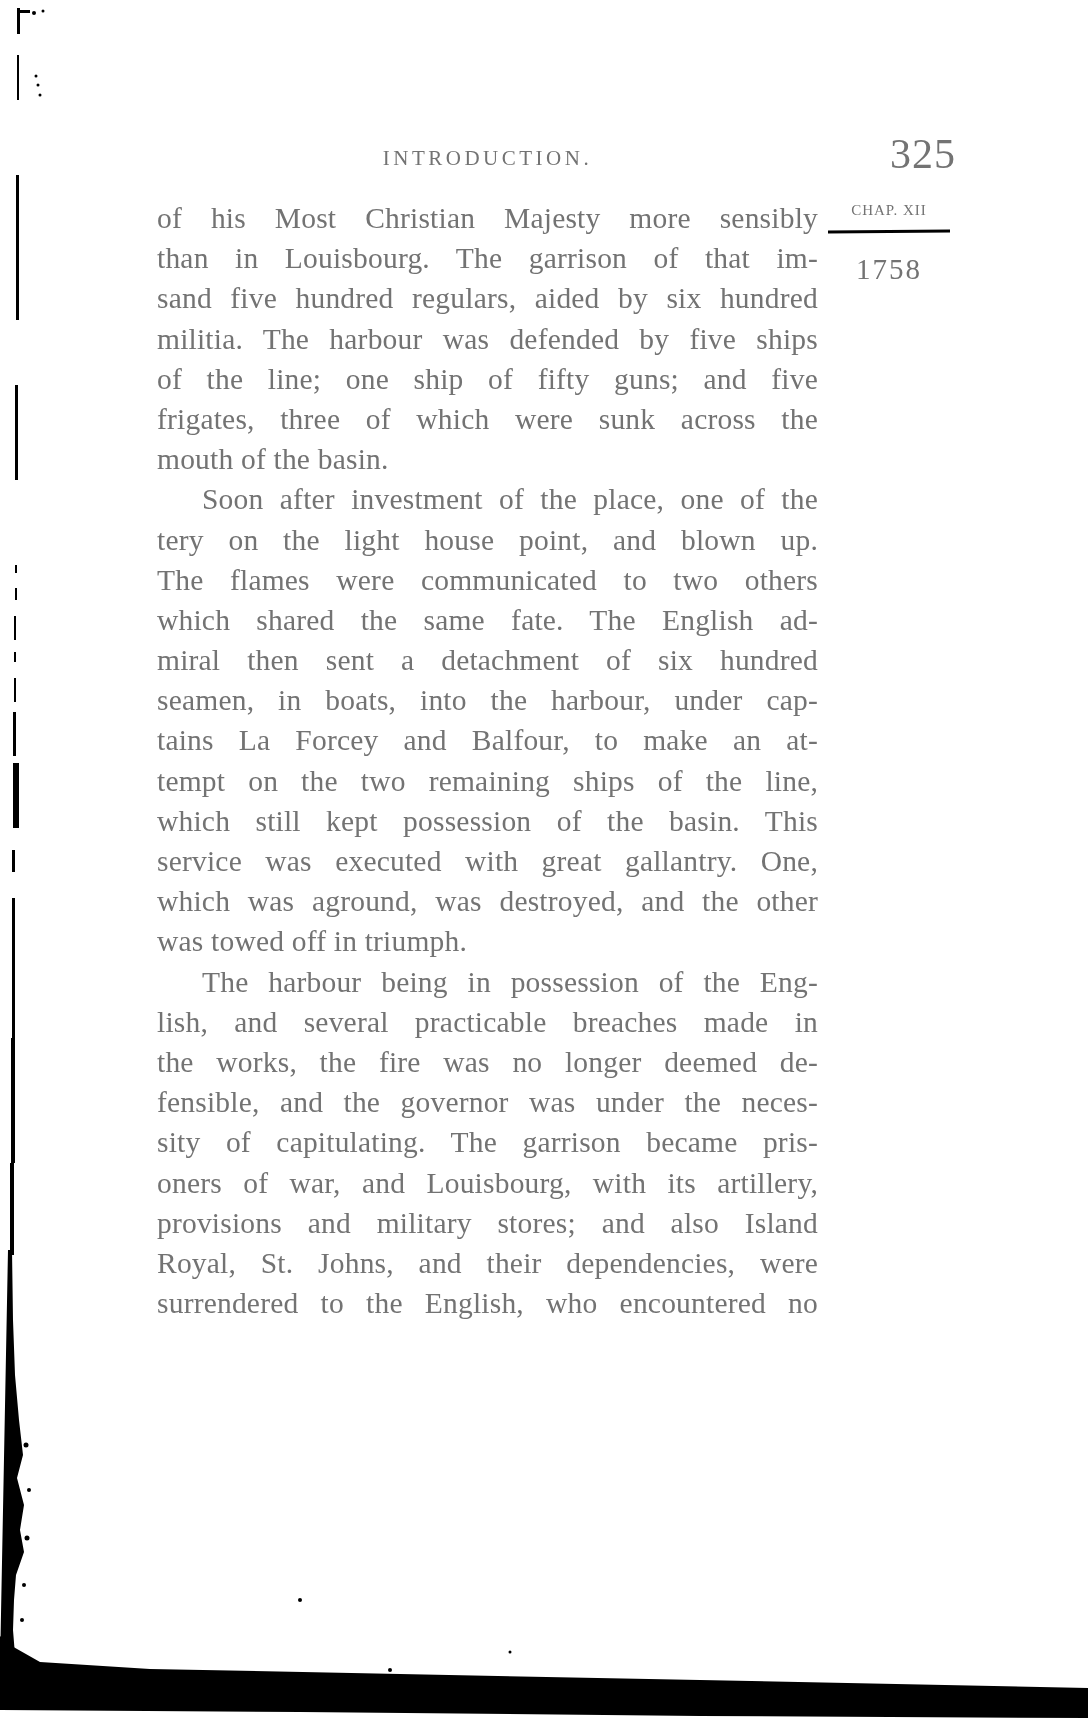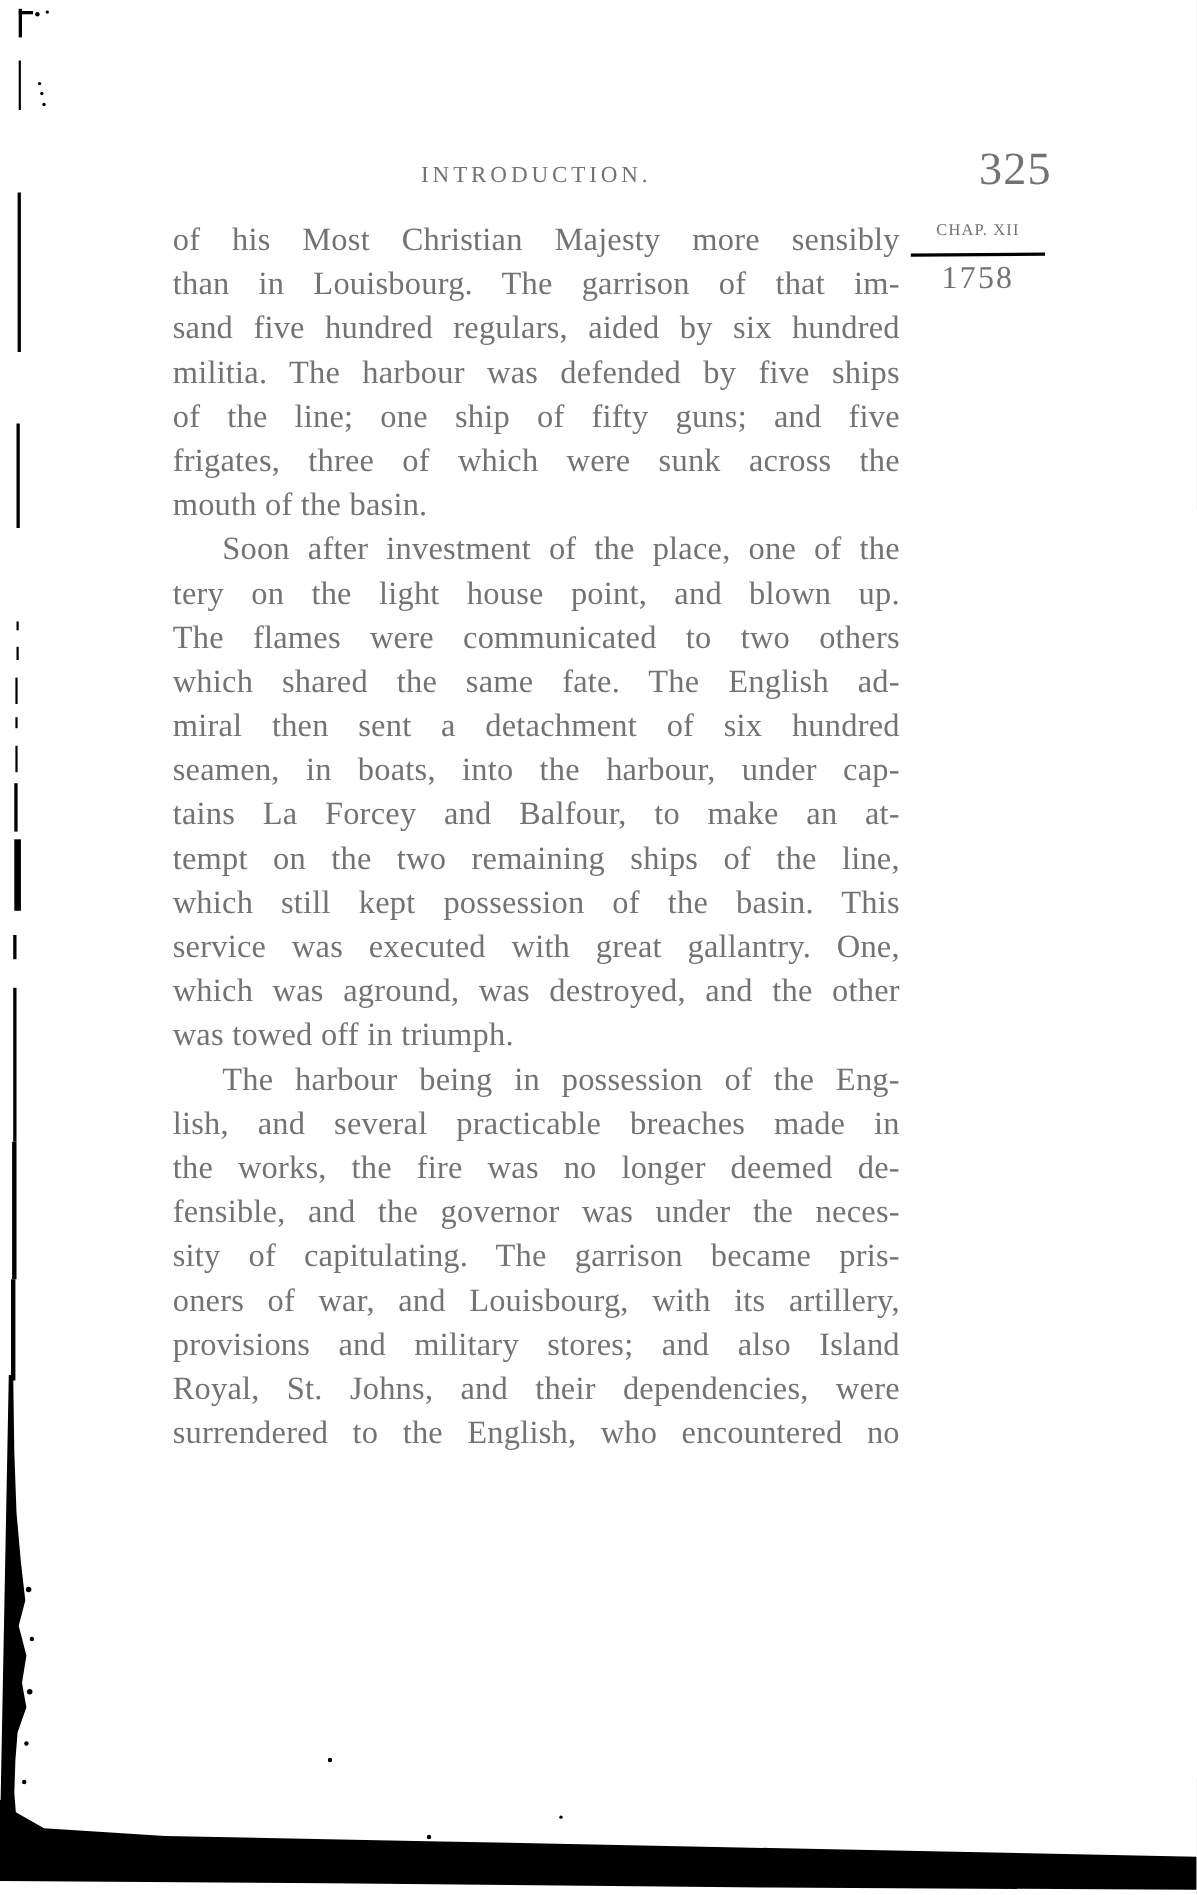--- a/index.html
+++ b/index.html
@@ -46,21 +46,21 @@
     letter-spacing: 1px;
     white-space: nowrap;
   }
   #margin-rule {
     margin-top: 11px;
     height: 3px;
     background: #000;
     transform: rotate(-0.4deg);
   }
   #margin-year {
-    margin-top: 4px;
+    margin-top: 20px;
     font-size: 29px;
     letter-spacing: 2px;
   }
   
   #body-text {
     position: absolute;
     left: 157px;
     top: 198px;
     width: 661px;
     font-size: 29.5px;

